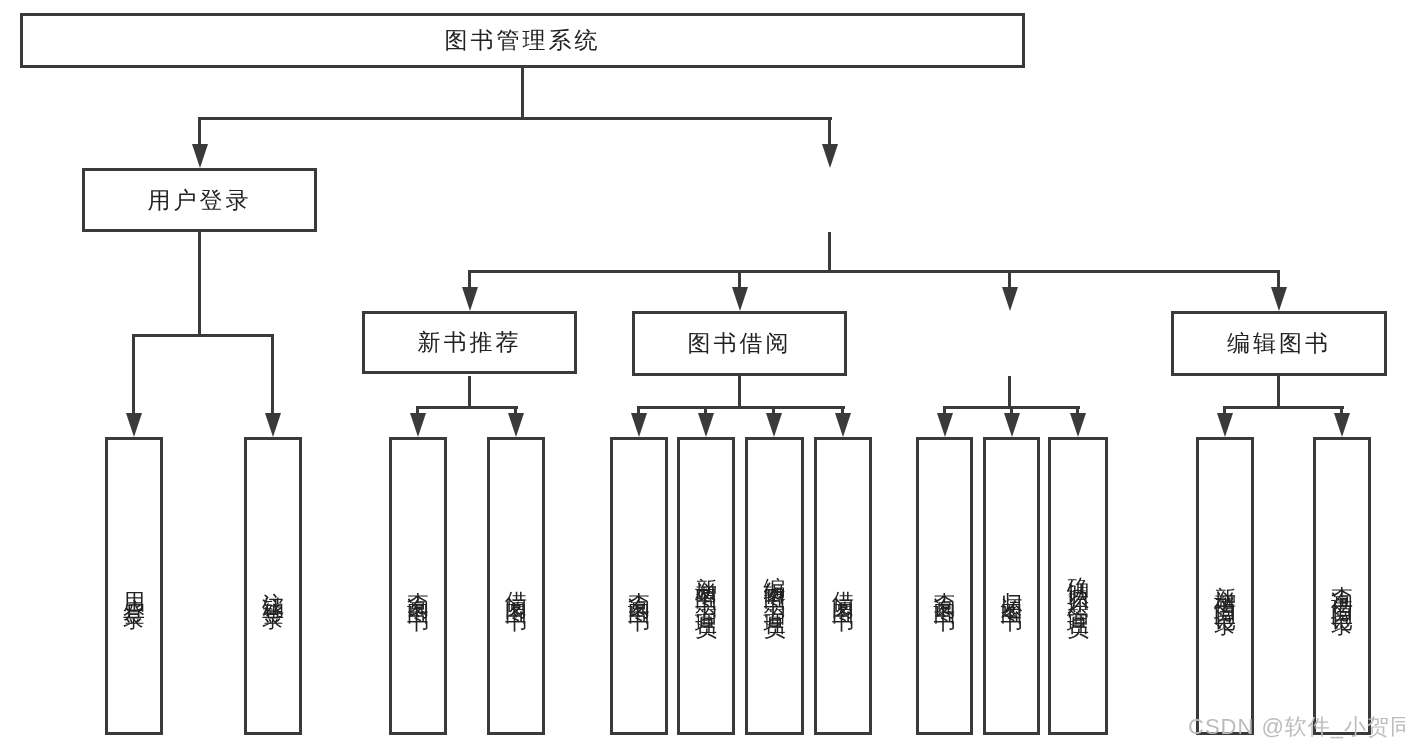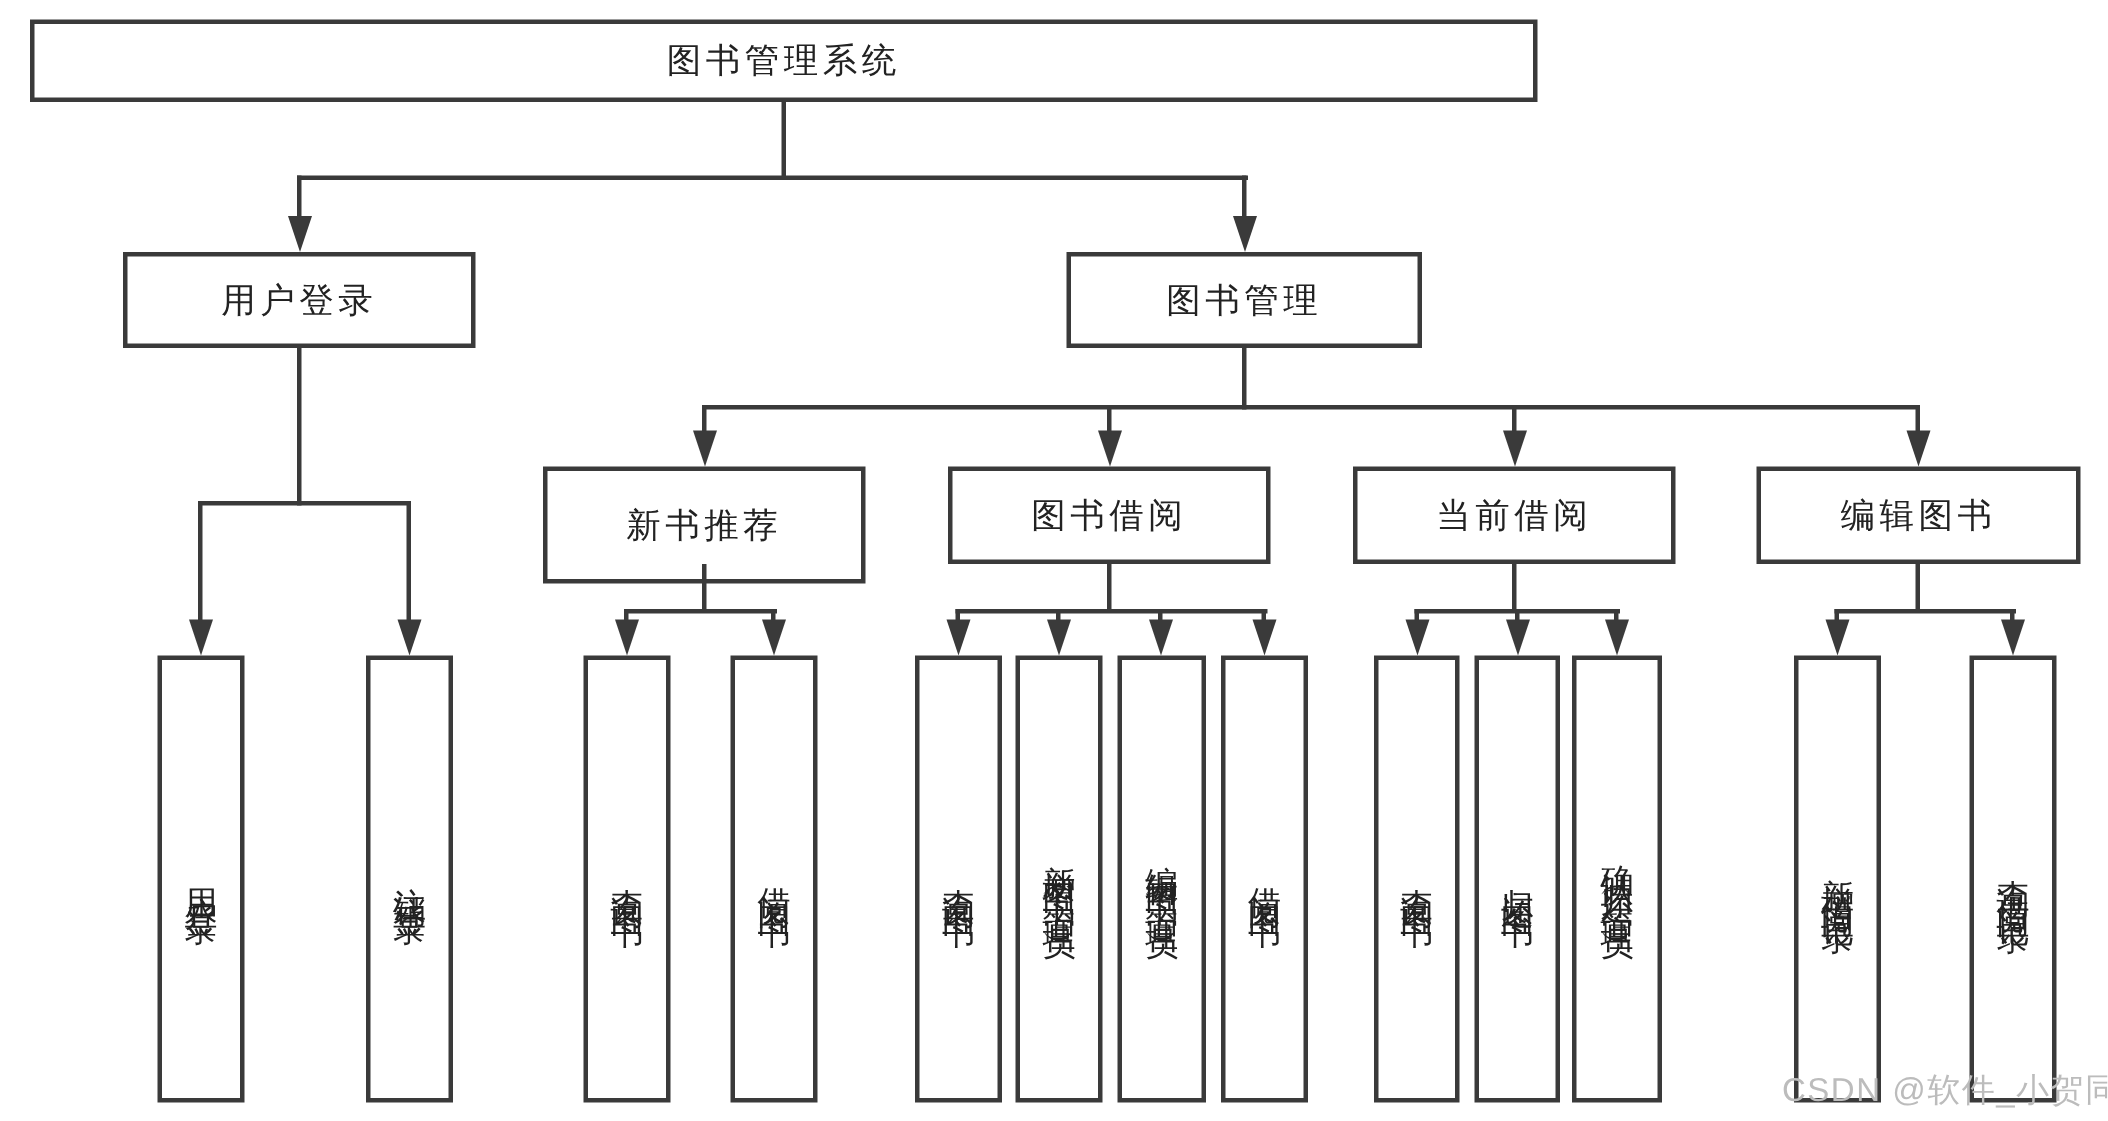--- a/index.html
+++ b/index.html
@@ -22,32 +22,26 @@
 
 <div id="canvas">
 
   <div class="node hbox" style="left:20px;top:13px;width:1005px;height:55px">
     <span class="lbl">图书管理系统</span>
   </div>
 
   <div class="node hbox" style="left:82px;top:168px;width:235px;height:64px">
     <span class="lbl">用户登录</span>
   </div>
-  <div class="node hbox" style="left:711px;top:168px;width:237px;height:64px">
-    <span class="lbl">图书管理</span>
-  </div>
 
-  <div class="node hbox" style="left:362px;top:311px;width:215px;height:78px">
+  <div class="node hbox" style="left:362px;top:311px;width:215px;height:63px">
     <span class="lbl">新书推荐</span>
   </div>
   <div class="node hbox" style="left:632px;top:311px;width:215px;height:65px">
     <span class="lbl">图书借阅</span>
-  </div>
-  <div class="node hbox" style="left:902px;top:311px;width:215px;height:65px">
-    <span class="lbl">当前借阅</span>
   </div>
   <div class="node hbox" style="left:1171px;top:311px;width:216px;height:65px">
     <span class="lbl">编辑图书</span>
   </div>
 
   <div class="node vbox" style="left:105px;top:437px;width:58px;height:298px">
     <span class="lbl">用户登录</span>
   </div>
   <div class="node vbox" style="left:244px;top:437px;width:58px;height:298px">
     <span class="lbl">注销登录</span>

